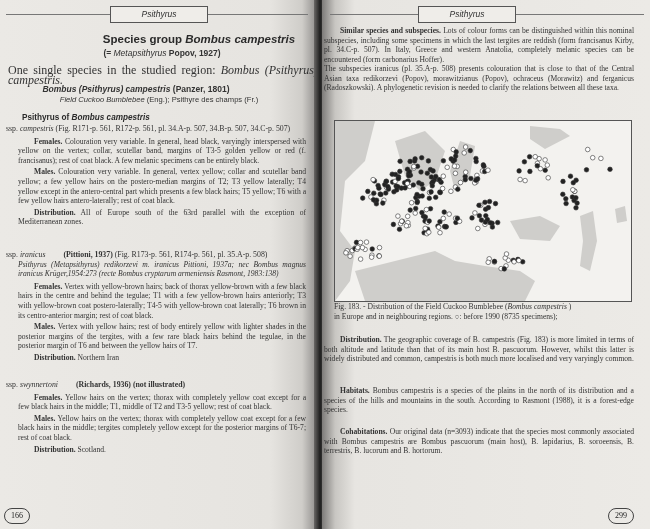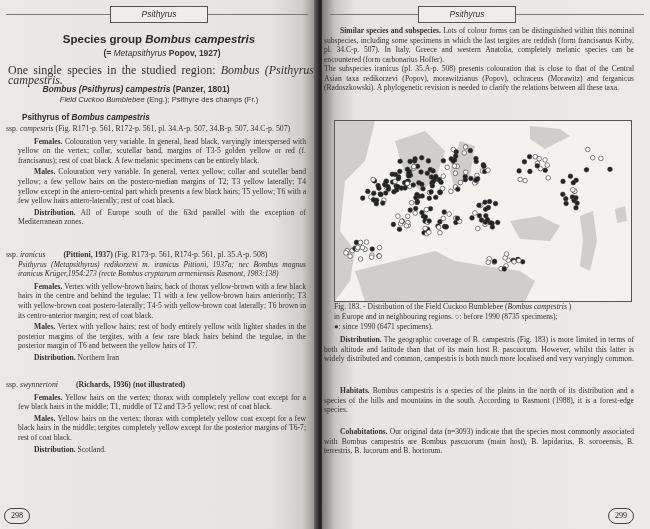--- a/index.html
+++ b/index.html
@@ -7,21 +7,21 @@
   .spread{position:absolute;left:0;top:0;width:650px;height:529px;background:#2b2b2b;}
   .page{position:absolute;top:0;height:529px;background:#e9e7e3;overflow:hidden;}
   .page.left{left:0;width:318px;background:linear-gradient(90deg,#ebe9e5 0%,#e6e4e0 85%,#cfcdc9 95%,#8a8886 100%);}
   .page.right{left:322px;width:328px;background:linear-gradient(90deg,#7d7b79 0%,#c8c6c2 4%,#e7e5e1 10%,#eceae6 100%);}
   .gutter{position:absolute;left:314px;top:0;width:12px;height:529px;background:linear-gradient(90deg,#6a6866,#1e1e1e 50%,#5c5a58);}
   .header-rule{position:absolute;top:14px;height:0;border-top:1px solid #777;}
   .header-box{position:absolute;top:6px;height:15px;border:1px solid #555;background:#efede9;font-family:"Liberation Sans",sans-serif;font-style:italic;font-size:8.5px;line-height:15px;text-align:center;color:#333;}
   .sans{font-family:"Liberation Sans",sans-serif;}
   .abs{position:absolute;}
   .t{font-size:7.6px;line-height:9.6px;color:#333;text-align:justify;}
-  .title{font-family:"Liberation Sans",sans-serif;font-weight:bold;font-size:11.5px;color:#2a2a2a;text-align:center;}
+  .title{font-family:"Liberation Sans",sans-serif;font-weight:bold;font-size:11.5px;color:#2a2a2a;text-align:center;padding-left:40px;}
   .sub{font-family:"Liberation Sans",sans-serif;font-size:8.5px;text-align:center;color:#333;}
   .b{font-weight:bold;padding-left:16px;}
   .i{font-style:italic;}
   .ssp{font-size:7.8px;line-height:9.6px;color:#333;}
   .pagenum{position:absolute;width:24px;height:14px;border:1px solid #444;border-radius:8px;font-size:8px;line-height:14px;text-align:center;color:#222;}
   .map{position:absolute;left:334px;top:120px;width:296px;height:180px;border:1px solid #555;background:#f4f3f0;overflow:hidden;}
   .caption{font-size:7.6px;line-height:9.8px;text-align:left;color:#333;}
 </style>
 </head>
 <body>
@@ -68,21 +68,21 @@
       <div class="t" style="margin:2px 0 0 12px;"><span class="b">Distribution.</span><span> Northern Iran</span></div>
     </div>
 
     <div class="abs ssp" style="left:6px;top:380px;width:300px;">
       <div><span>ssp. </span><span class="i">swynnertoni</span><span class="b"> (Richards, 1936) (not illustrated)</span></div>
       <div class="t" style="margin:3px 0 0 12px;"><span class="b">Females.</span><span> Yellow hairs on the vertex; thorax with completely yellow coat except for a few black hairs in the middle; T1, middle of T2 and T3-5 yellow; rest of coat black.</span></div>
       <div class="t" style="margin:2px 0 0 12px;"><span class="b">Males.</span><span> Yellow hairs on the vertex; thorax with completely yellow coat except for a few black hairs in the middle; tergites completely yellow except for the posterior margins of T6-7; rest of coat black.</span></div>
       <div class="t" style="margin:2px 0 0 12px;"><span class="b">Distribution.</span><span> Scotland.</span></div>
     </div>
 
-    <div class="pagenum" style="left:4px;top:508px;">298</div>
+    <div class="pagenum" style="left:4px;top:508px;">166</div>
   </div>
 
   <div class="gutter"></div>
 
   <div class="page right">
     <div class="header-rule" style="left:8px;width:88px;"></div>
     <div class="header-box" style="left:96px;width:96px;">Psithyrus</div>
     <div class="header-rule" style="left:194px;width:128px;"></div>
 
     <div class="abs t" style="left:2px;top:26px;width:310px;"><span class="b">Similar species and subspecies.</span><span> Lots of colour forms can be distinguished within this nominal subspecies, including some specimens in which the last tergites are reddish (form francisanus Kirby, pl. 34.C-p. 507). In Italy, Greece and western Anatolia, completely melanic species can be encountered (form carbonarius Hoffer).</span></div>
@@ -363,21 +363,20 @@
           <circle cx="252.7" cy="28.5" r="2.3" fill="#fff" stroke="#333" stroke-width="0.6"></circle>
           <circle cx="251.5" cy="48.8" r="2.3" fill="#222" stroke="#333" stroke-width="0.6"></circle>
           <circle cx="275.0" cy="48.3" r="2.3" fill="#222" stroke="#333" stroke-width="0.6"></circle>
         </g>
     </svg>
   </div>
 
   <div class="abs caption" style="left:334px;top:302px;width:296px;">
     <div><span>Fig. 183. - Distribution of the Field Cuckoo Bumblebee (</span><span class="i">Bombus campestris</span><span> )</span></div>
     <div>in Europe and in neighbouring regions. ○: before 1990 (8735 specimens);</div>
-    <div>●: since 1990 (6471 specimens).</div>
   </div>
 
   <div class="abs t" style="left:324px;top:335px;width:310px;"><span class="b">Distribution.</span><span> The geographic coverage of B. campestris (Fig. 183) is more limited in terms of both altitude and latitude than that of its main host B. pascuorum. However, whilst this latter is widely distributed and common, campestris is both much more localised and very varyingly common.</span></div>
 
   <div class="abs t" style="left:324px;top:386px;width:310px;"><span class="b">Habitats.</span><span> Bombus campestris is a species of the plains in the north of its distribution and a species of the hills and mountains in the south. According to Rasmont (1988), it is a forest-edge species.</span></div>
 
   <div class="abs t" style="left:324px;top:427px;width:310px;"><span class="b">Cohabitations.</span><span> Our original data (n=3093) indicate that the species most commonly associated with Bombus campestris are Bombus pascuorum (main host), B. lapidarius, B. soroeensis, B. terrestris, B. lucorum and B. hortorum.</span></div>
 
   <div class="pagenum" style="left:608px;top:508px;">299</div>
 </div>

